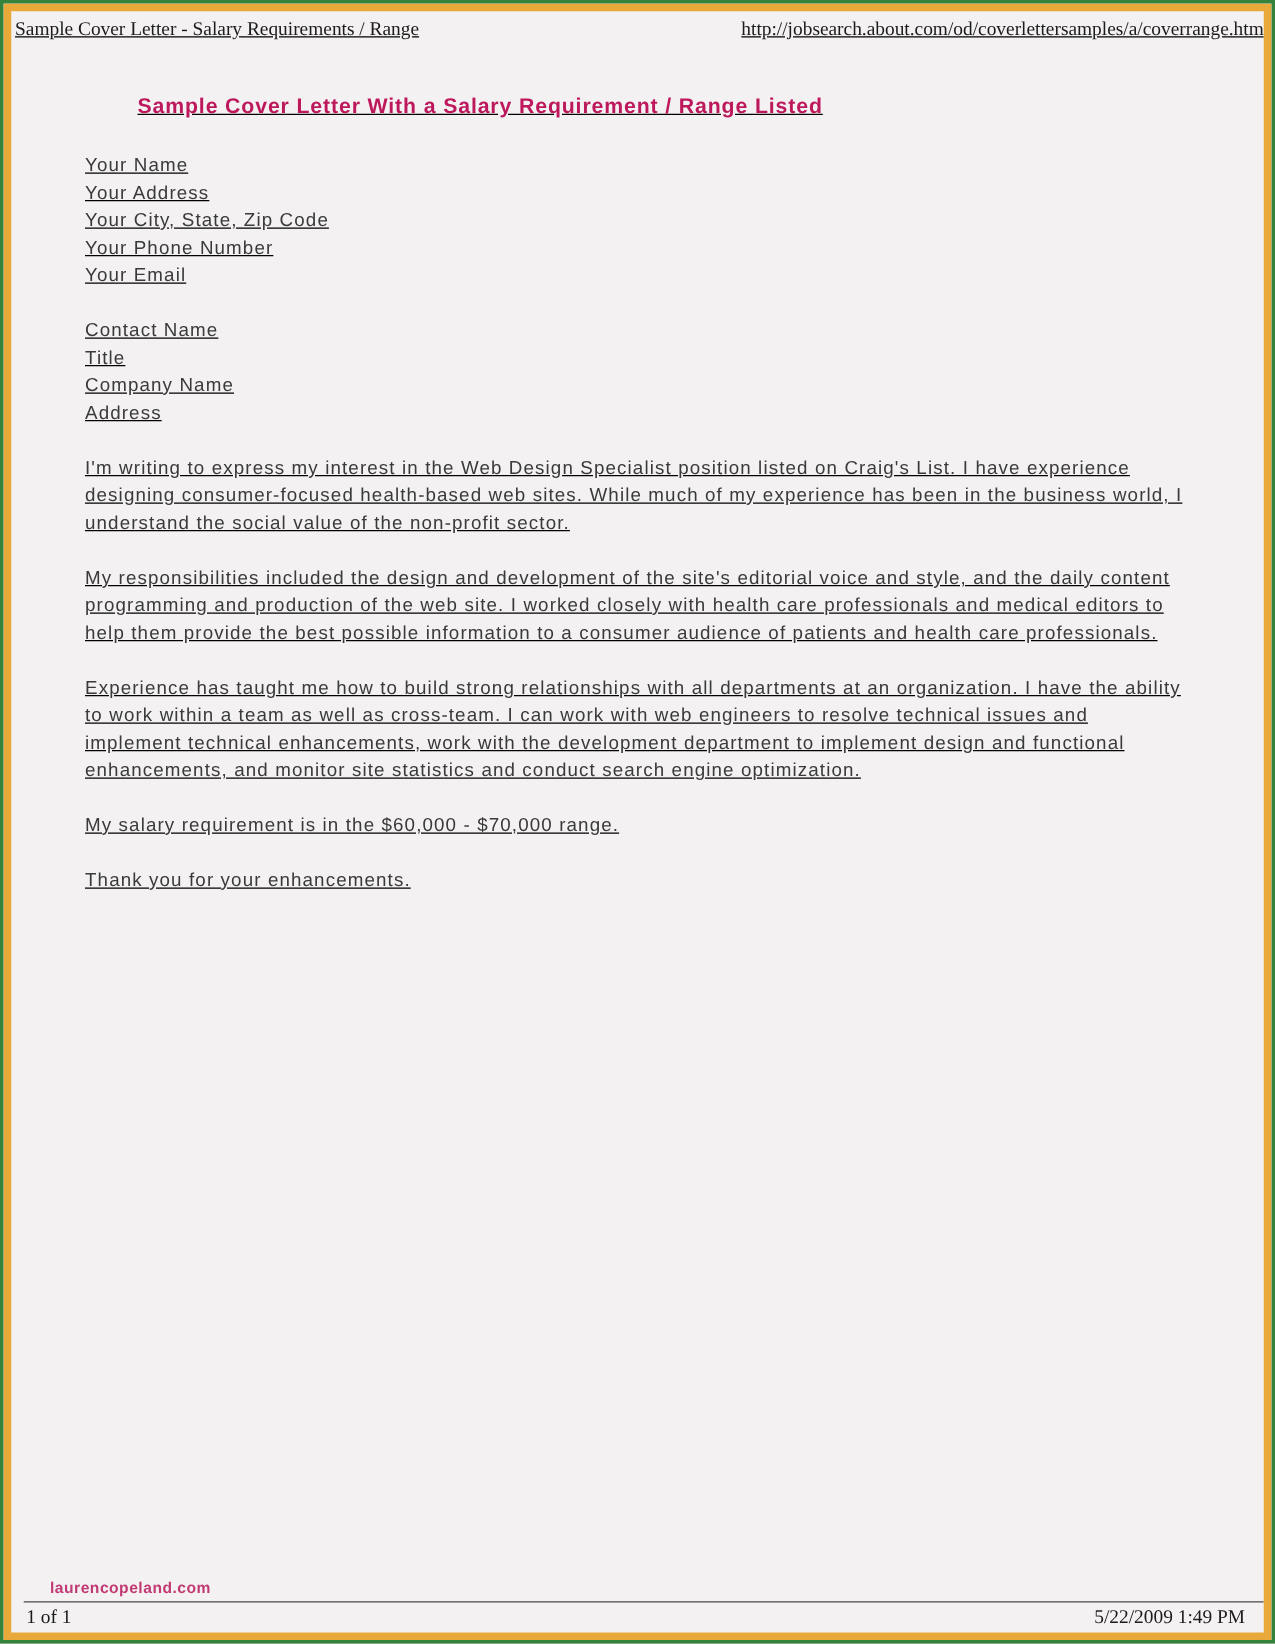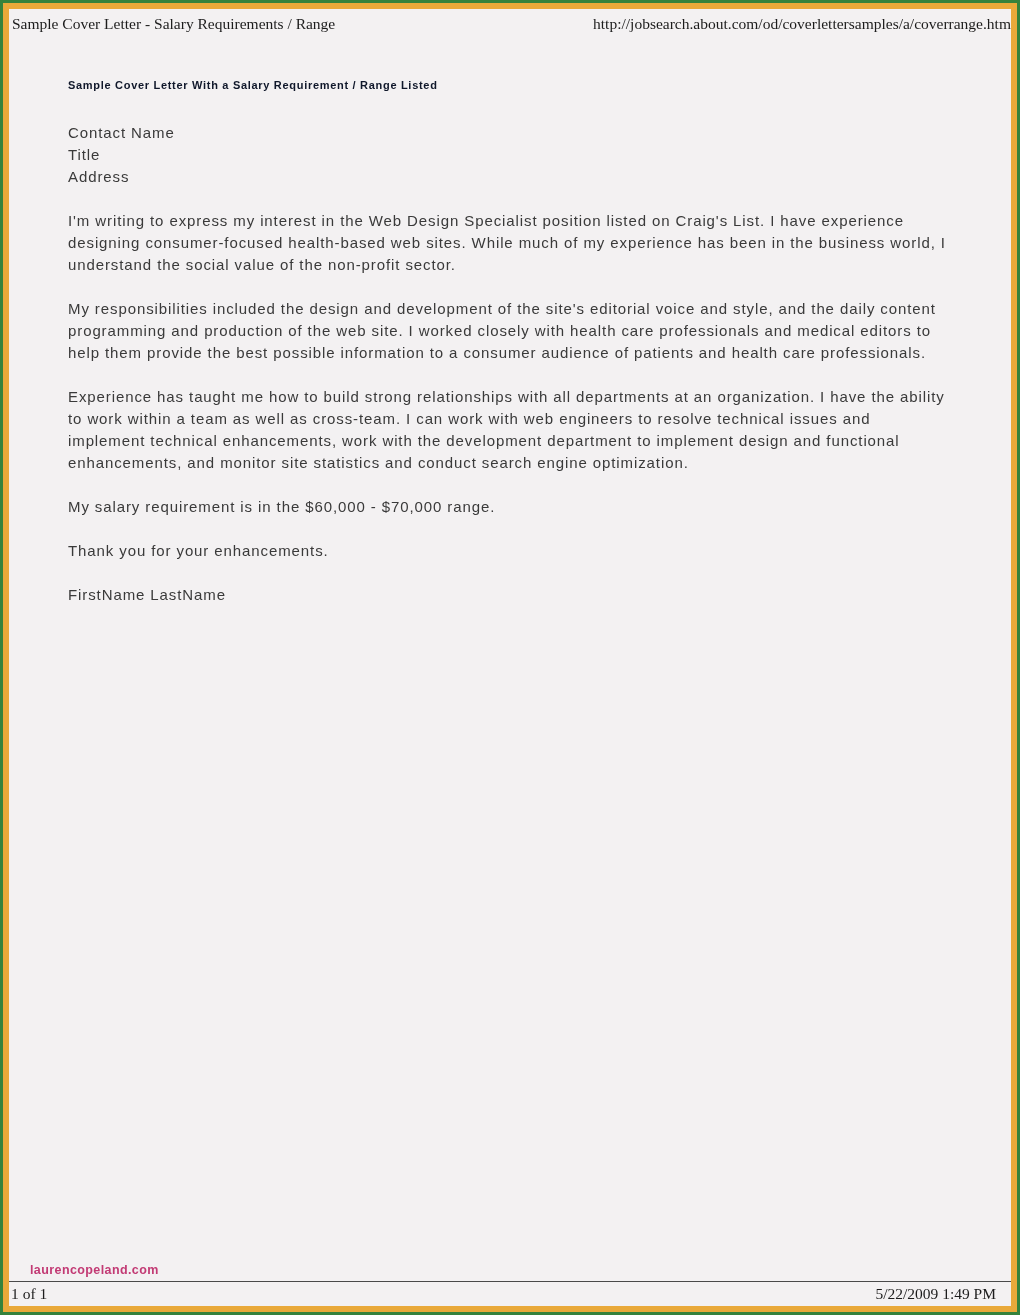--- a/index.html
+++ b/index.html
@@ -17,20 +17,21 @@
     position: relative;
   }
 
   .page-inner {
     width: 100%;
     height: 100%;
     border: 6px solid #e9a93a;        
     background: #f3f1f2;               
     position: relative;
     overflow: hidden;
+    text-decoration: underline;
   }
 
   
   .print-header {
     display: flex;
     justify-content: space-between;
     align-items: flex-start;
     padding: 5px 0 0 3px;
     font-family: "Liberation Serif", serif;
     font-size: 15.5px;
@@ -46,34 +47,35 @@
   .letter {
     padding: 40px 62px 0 59px;
     color: #3a3a3a;
     font-size: 15px;
     letter-spacing: 0.9px;
     line-height: 22px;
   }
 
   .doc-title {
     font-weight: bold;
-    font-size: 11px;
+    font-size: 17px;
     letter-spacing: 0.7px;
-    color: #0f172a;
+    color: #be185d;
     margin-bottom: 26px;
+    margin-left: 42px;
   }
 
   .block { margin-bottom: 22px; }
   .block div { line-height: 22px; }
   .letter p { margin-bottom: 22px; max-width: 884px; }
 
   
   .print-footer {
     position: absolute;
-    left: 0; right: 0; bottom: 0;
+    left: 10px; right: 0; bottom: 0;
   }
   .watermark {
     font-family: "Liberation Sans", sans-serif;
     font-weight: bold;
     font-size: 12.5px;
     letter-spacing: 0.4px;
     color: #c23a74;
     padding-left: 21px;
     margin-bottom: 4px;
   }
@@ -100,35 +102,42 @@
   <div class="page-inner">
 
     <div class="print-header">
       <span>Sample Cover Letter - Salary Requirements / Range</span>
       <span class="url">http://jobsearch.about.com/od/coverlettersamples/a/coverrange.htm</span>
     </div>
 
     <div class="letter">
       <div class="doc-title">Sample Cover Letter With a Salary Requirement / Range Listed</div>
 
+      <div class="block">
+        <div>Your Name</div>
+        <div>Your Address</div>
+        <div>Your City, State, Zip Code</div>
+        <div>Your Phone Number</div>
+        <div>Your Email</div>
+      </div>
 
       <div class="block">
         <div>Contact Name</div>
         <div>Title</div>
+        <div>Company Name</div>
         <div>Address</div>
       </div>
 
 
       <p>I'm writing to express my interest in the Web Design Specialist position listed on Craig's List. I have experience designing consumer-focused health-based web sites. While much of my experience has been in the business world, I understand the social value of the non-profit sector.</p>
       <p>My responsibilities included the design and development of the site's editorial voice and style, and the daily content programming and production of the web site. I worked closely with health care professionals and medical editors to help them provide the best possible information to a consumer audience of patients and health care professionals.</p>
       <p>Experience has taught me how to build strong relationships with all departments at an organization. I have the ability to work within a team as well as cross-team. I can work with web engineers to resolve technical issues and implement technical enhancements, work with the development department to implement design and functional enhancements, and monitor site statistics and conduct search engine optimization.</p>
 
       <p>My salary requirement is in the $60,000 - $70,000 range.</p>
       <p>Thank you for your enhancements.</p>
-      <p>FirstName LastName</p>
     </div>
 
     <div class="print-footer">
       <div class="watermark">laurencopeland.com</div>
       <hr class="footer-rule">
       <div class="footer-row">
         <span>1 of 1</span>
         <span class="timestamp">5/22/2009 1:49 PM</span>
       </div>
     </div>

